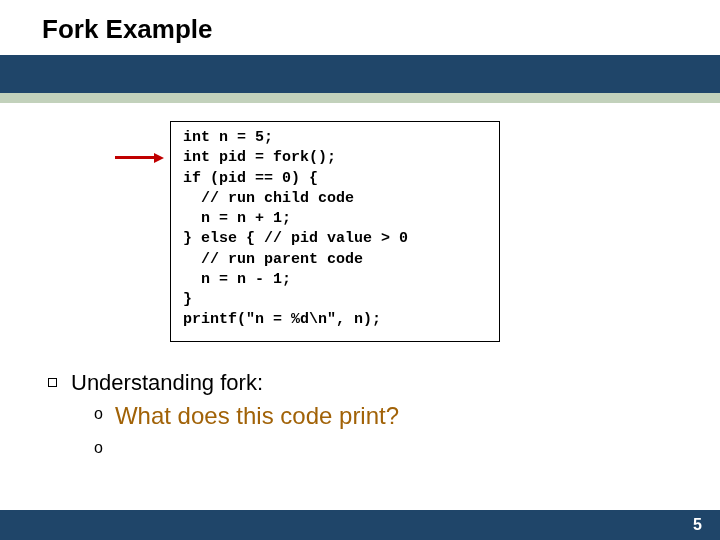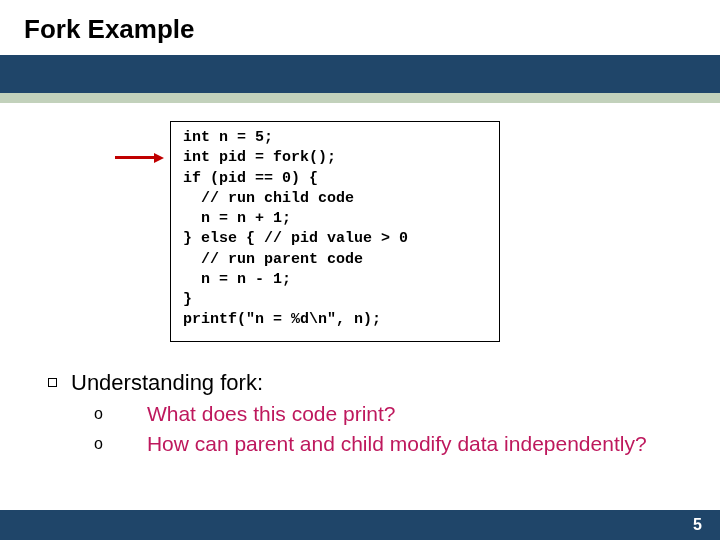--- a/index.html
+++ b/index.html
@@ -6,20 +6,21 @@
   body {
     width: 720px;
     height: 540px;
     font-family: Arial, Helvetica, sans-serif;
     background: #ffffff;
     position: relative;
     overflow: hidden;
   }
   .title-area {
     padding: 14px 24px 10px 24px;
+    margin-left: 18px;
   }
   .title {
     font-size: 26px;
     font-weight: bold;
     color: #000;
   }
   .blue-bar {
     background: #1f4569;
     height: 38px;
     width: 100%;
@@ -100,23 +101,22 @@
     align-items: flex-start;
     margin-bottom: 6px;
   }
   .lvl2-marker {
     font-size: 16px;
     margin-right: 12px;
     line-height: 1.5;
     flex-shrink: 0;
   }
   .lvl2-text {
-    font-size: 21px;
-    color: #be185d;
-    margin-left: 32px;
+    font-size: 24px;
+    color: #a16207;
   }
   .footer-bar {
     position: absolute;
     bottom: 0;
     left: 0;
     width: 100%;
     height: 30px;
     background: #1f4569;
     display: flex;
     justify-content: flex-end;
@@ -162,21 +162,20 @@
       <div class="lvl1-marker"></div>
       <div class="lvl1-text">Understanding fork:</div>
     </div>
     <div class="lvl2-group" id="lvl2-group">
         <div class="lvl2">
           <div class="lvl2-marker">o</div>
           <div class="lvl2-text">What does this code print?</div>
         </div>
         <div class="lvl2">
           <div class="lvl2-marker">o</div>
-          <div class="lvl2-text">How can parent and child modify data independently?</div>
         </div>
       </div>
   </div>
 
 </div>
 
 <div class="footer-bar">
   <span class="page-num">5</span>
 </div>
 

